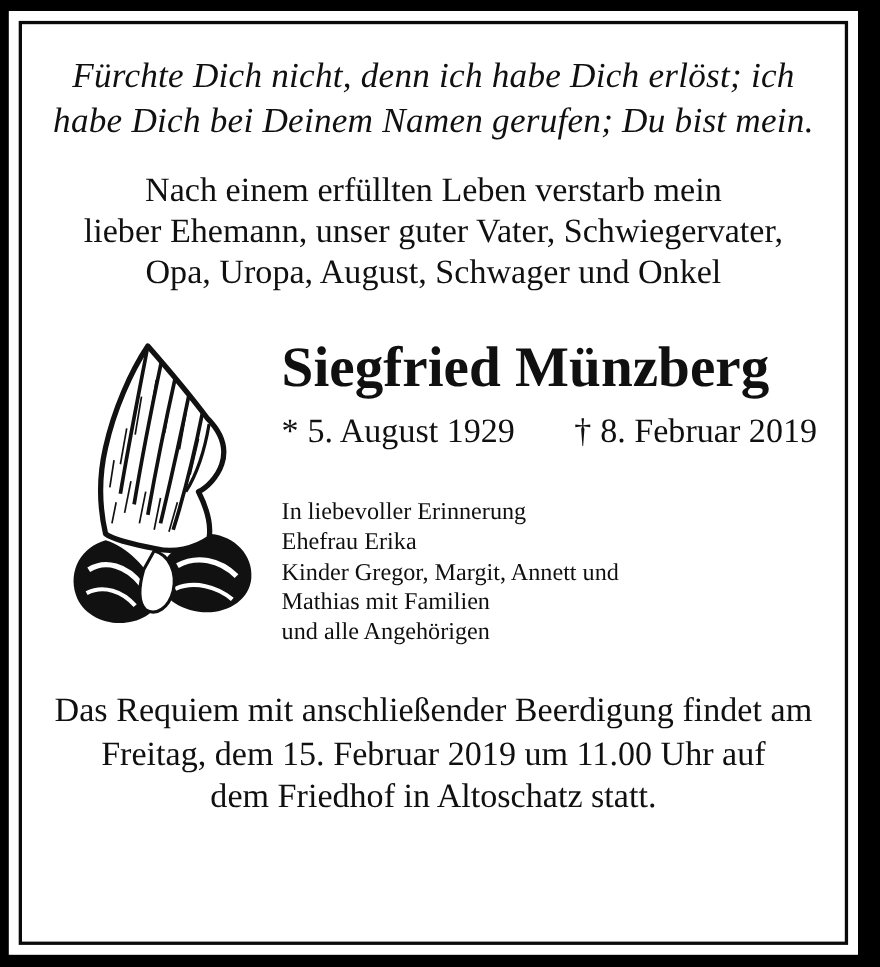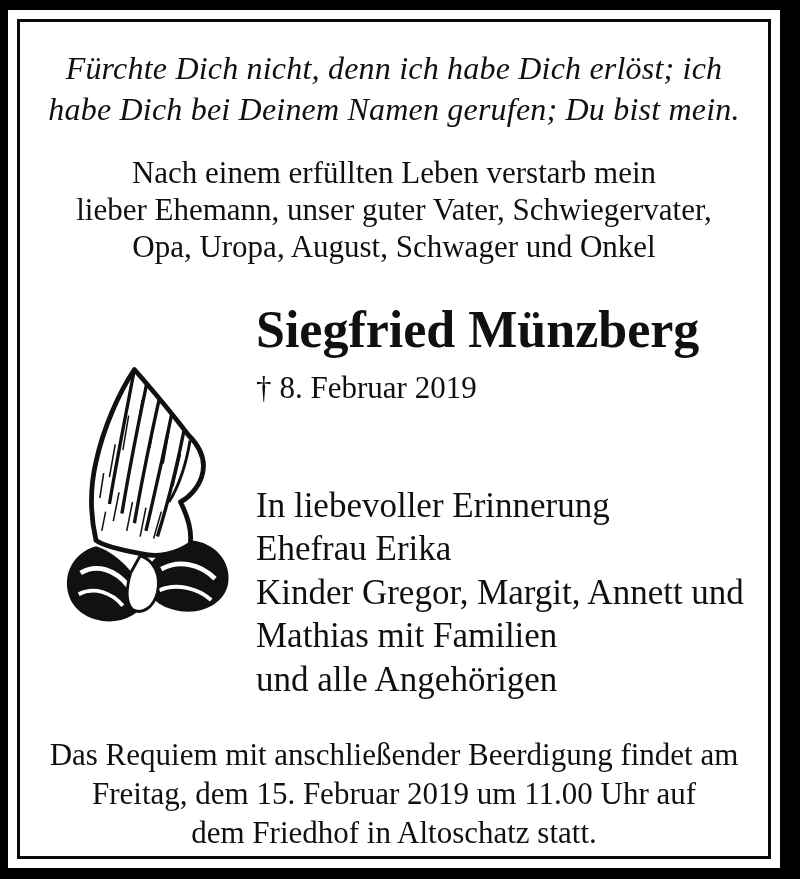--- a/index.html
+++ b/index.html
@@ -66,21 +66,21 @@
     white-space: nowrap;
   }
   .dates {
     display: flex;
     gap: 54px;
     font-size: 31px;
     margin-top: 12px;
   }
   .date-item { white-space: nowrap; }
   .date-symbol { display: inline-block; margin-right: 8px; }
-  .memorial { margin-top: 78px; font-size: 35px; line-height: 1.24; }
+  .memorial { margin-top: 41px; font-size: 22px; line-height: 1.24; }
   .mourners { font-weight: normal; white-space: pre-line; }
   .funeral {
     font-size: 31px;
     line-height: 1.26;
     margin-top: 34px;
     text-align: center;
     white-space: pre-line;
   }
 </style>
 </head>
@@ -131,20 +131,23 @@
               <path d="M118,160 L110,188"></path>
           </g>
 
           <path d="M96,206 C110,210 118,226 114,244 C110,260 98,268 88,262 C80,254 82,238 86,224 Z" fill="#fff" stroke="#111" stroke-width="3"></path>
         </svg>
 
         <div class="right-col">
           <div class="deceased-name">Siegfried Münzberg</div>
           <div class="dates">
             <span class="date-item">
+              <span class="date-symbol">*</span><span>5. August 1929</span>
+            </span>
+            <span class="date-item">
               <span class="date-symbol">†</span><span>8. Februar 2019</span>
             </span>
           </div>
           <div class="memorial">
             <div>In liebevoller Erinnerung</div>
             <div class="mourners">Ehefrau Erika
 Kinder Gregor, Margit, Annett und
 Mathias mit Familien
 und alle Angehörigen</div>
           </div>

